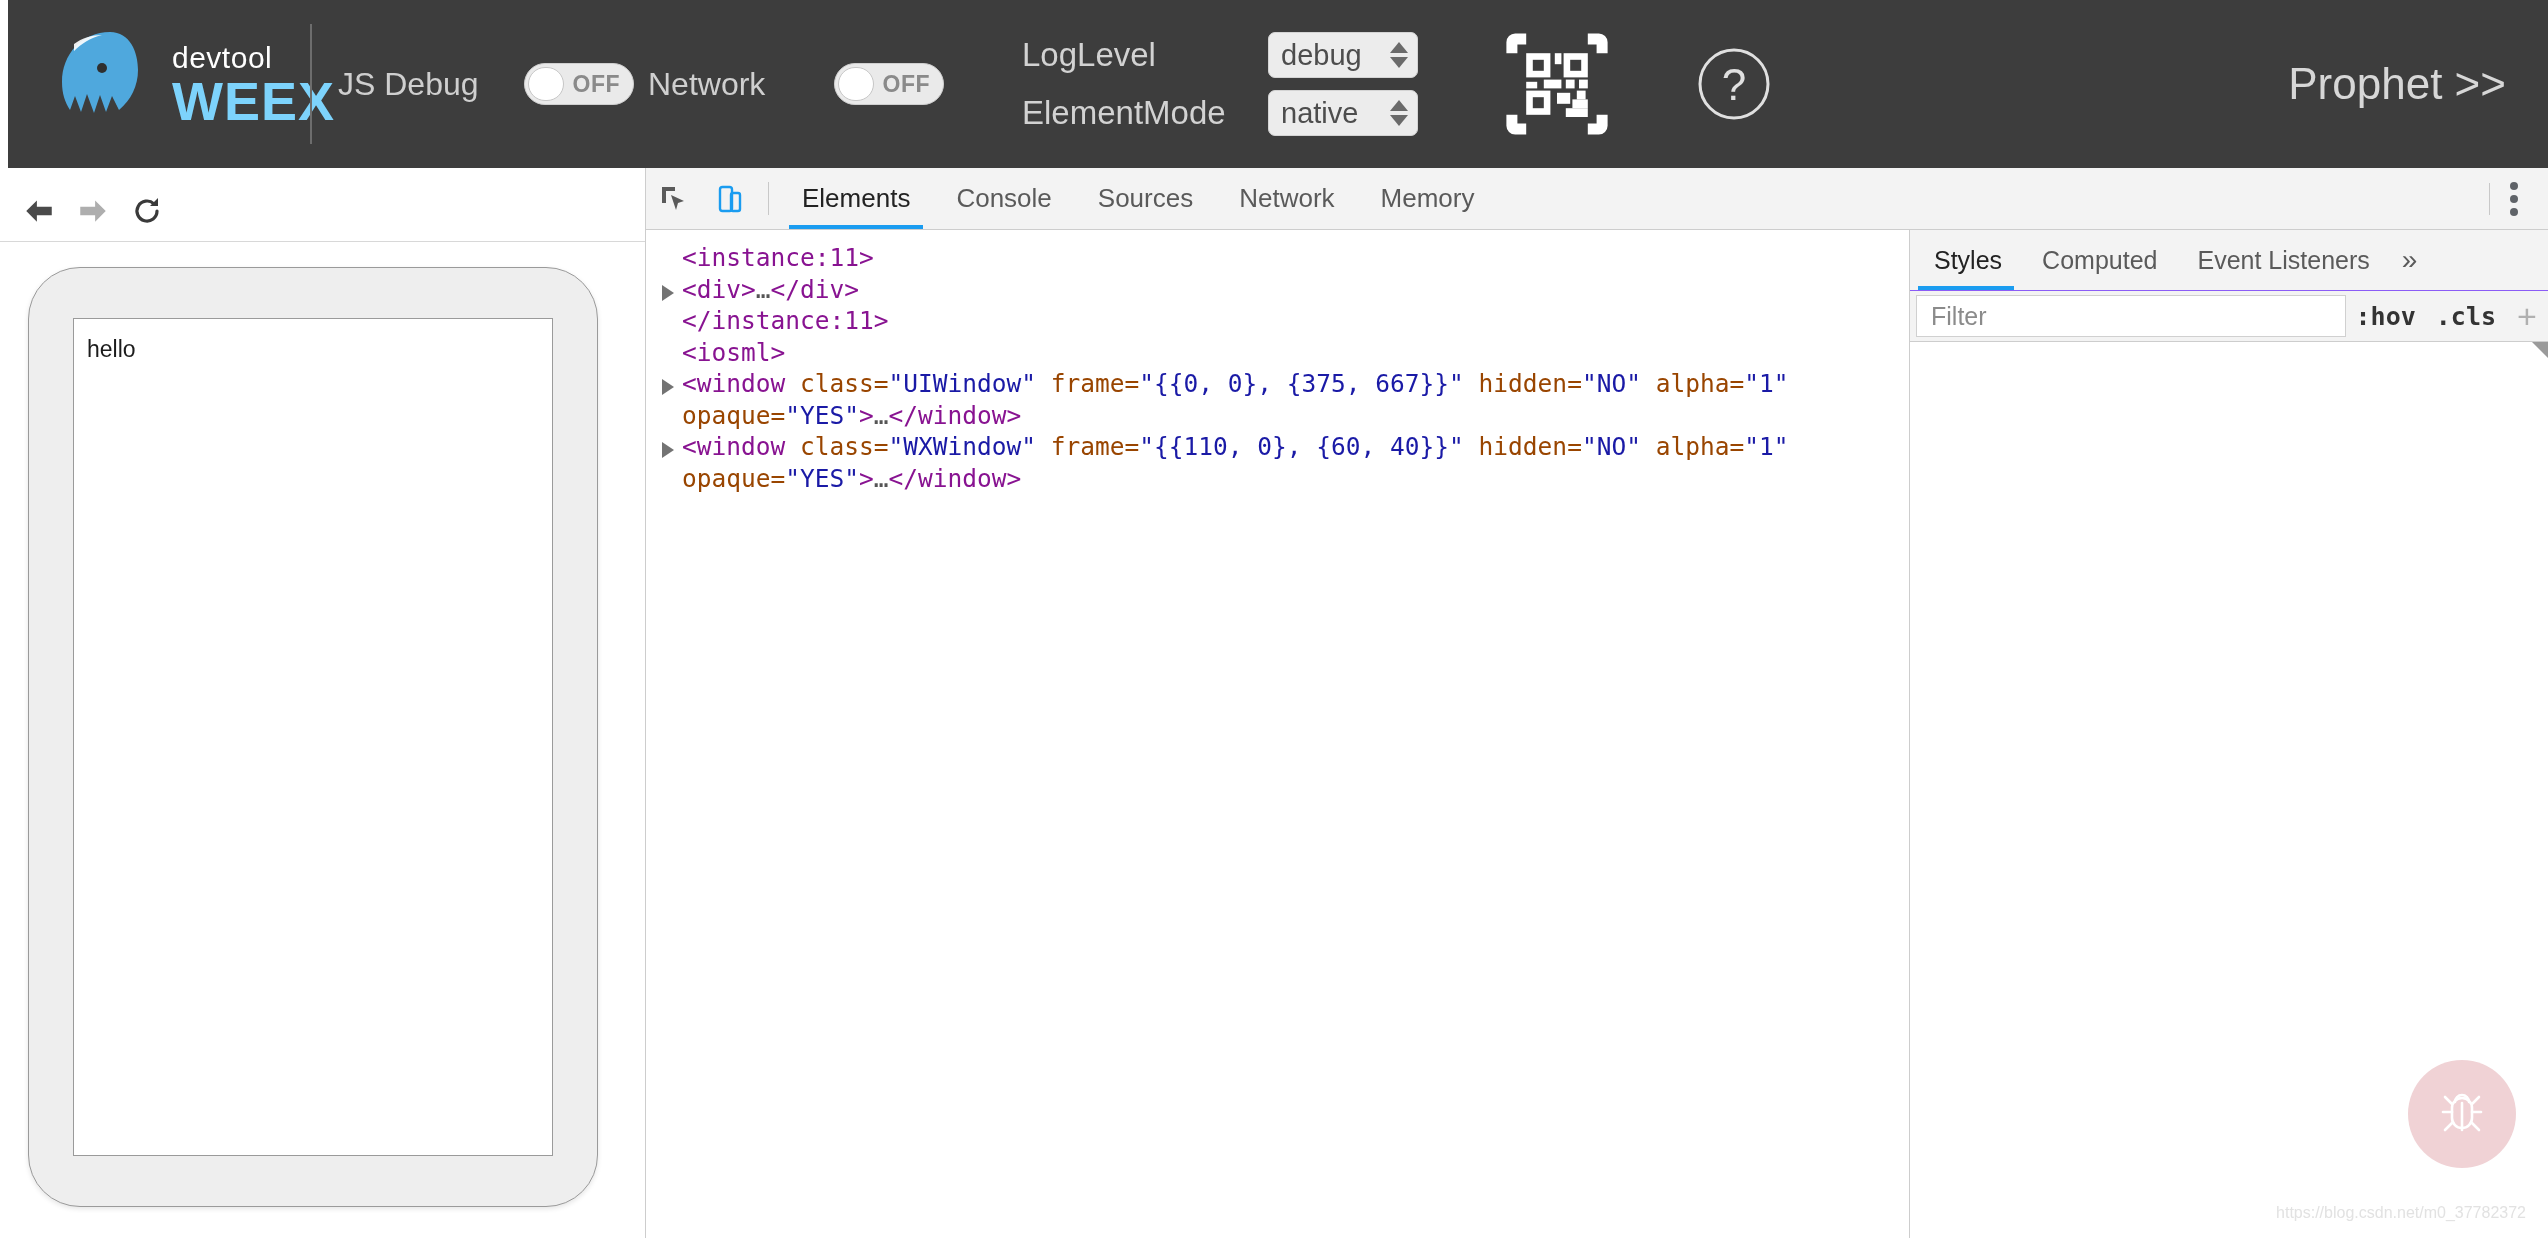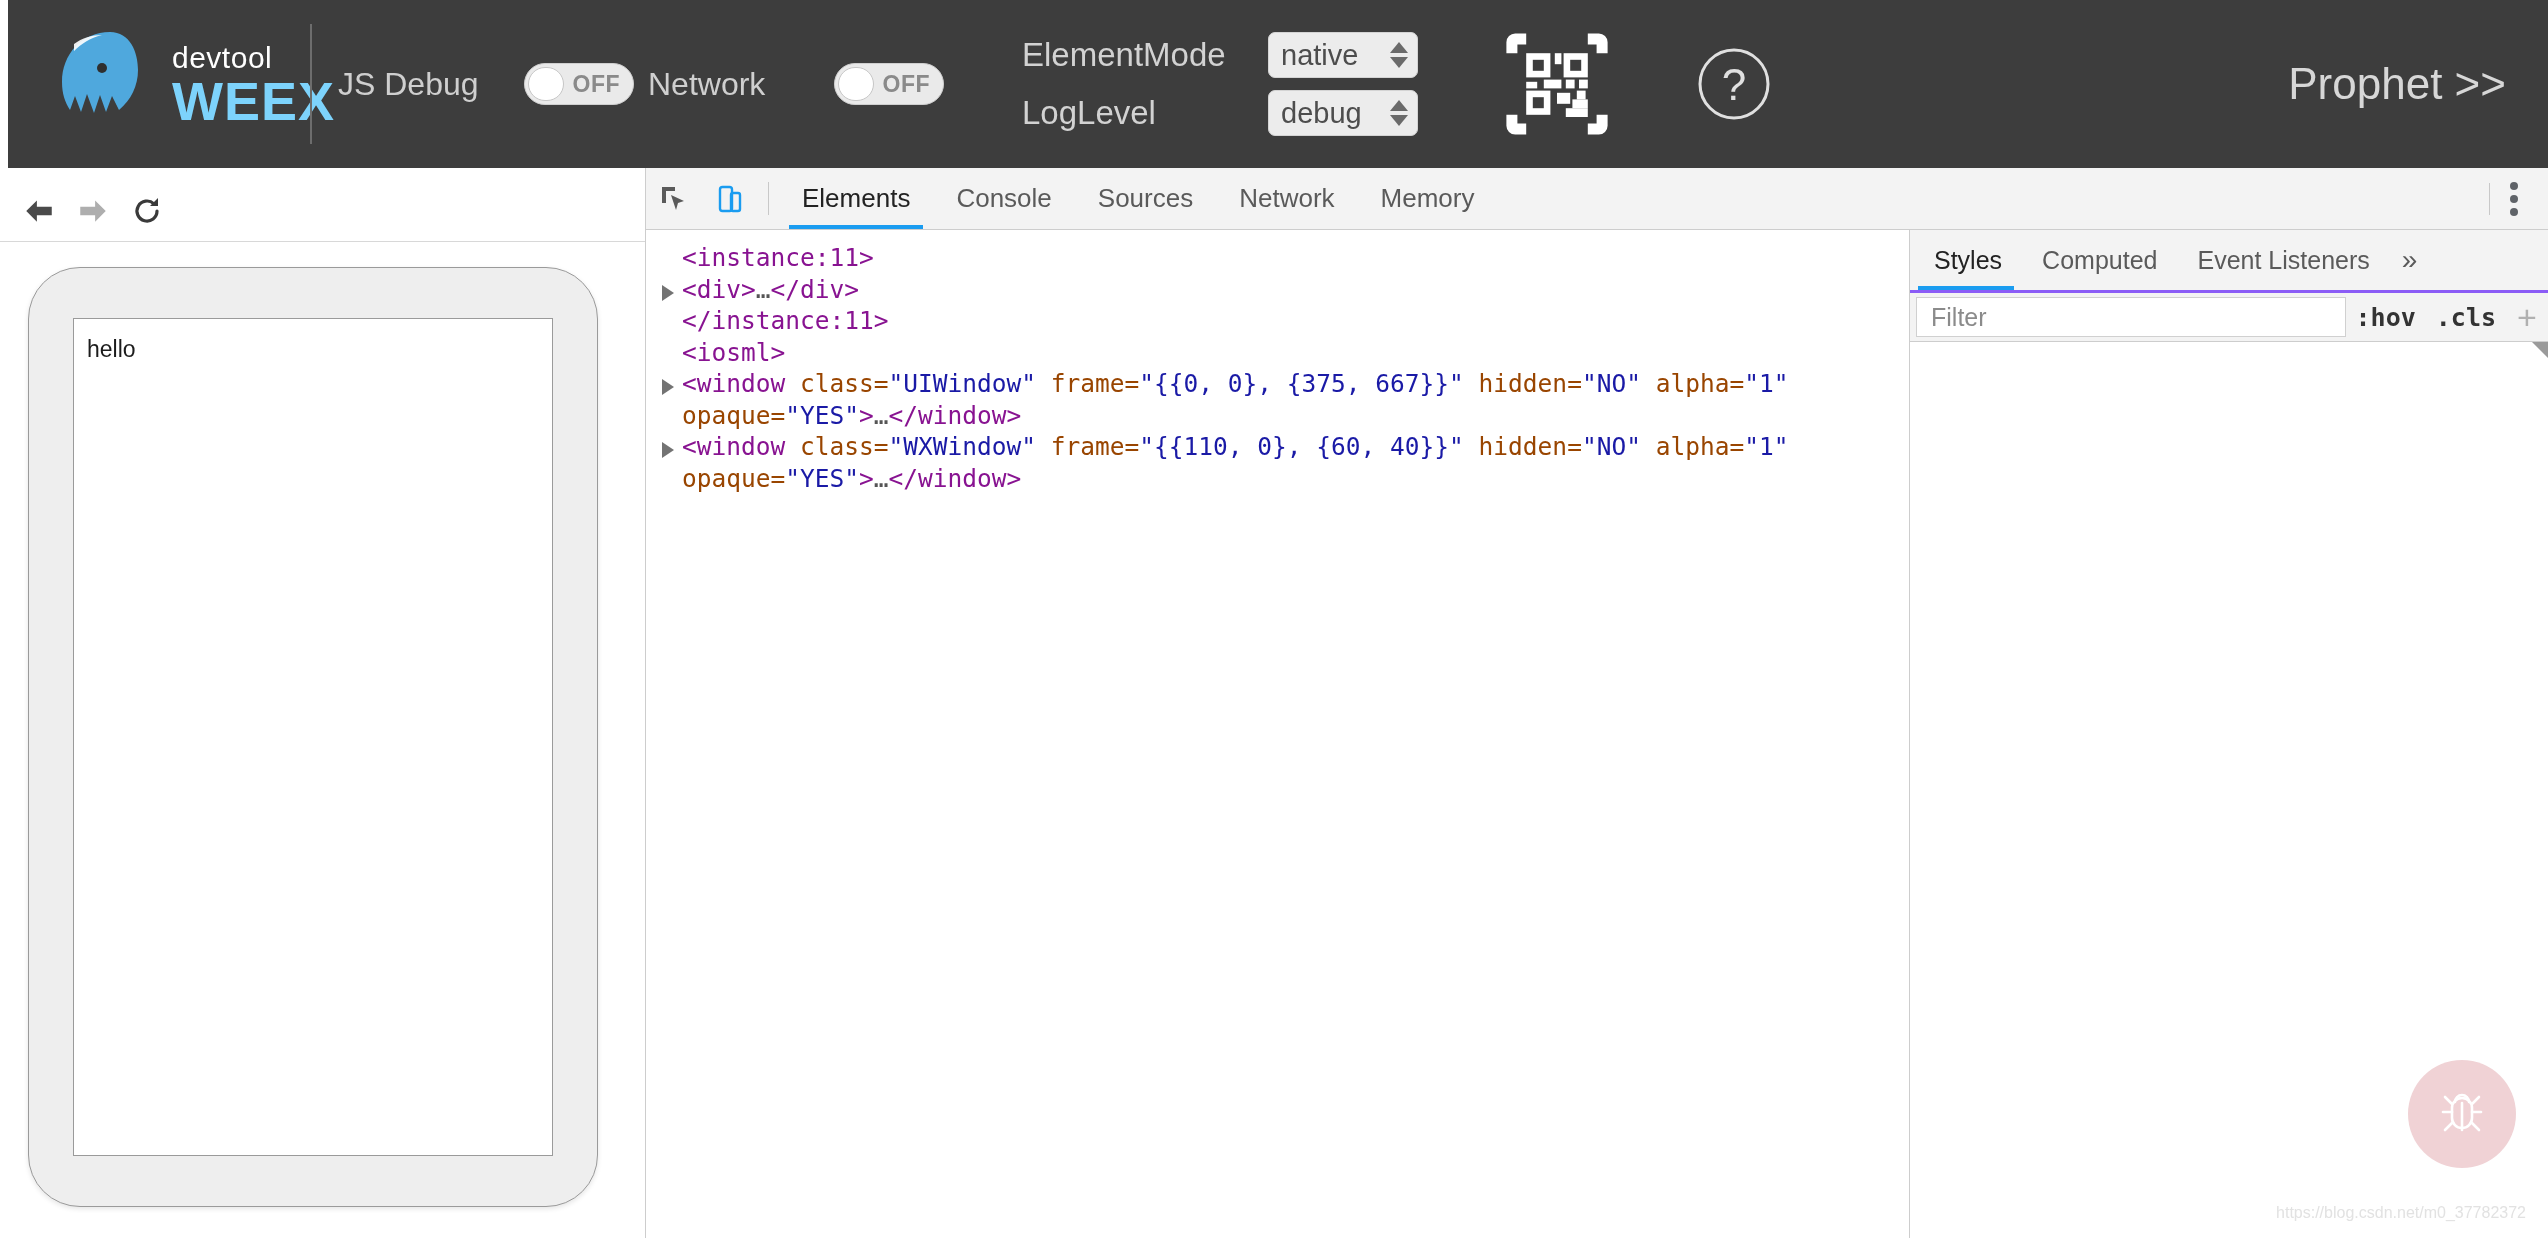--- a/index.html
+++ b/index.html
@@ -219,21 +219,21 @@
   }
   .st-tab:first-child { padding-left: 24px; }
   .st-tab.active { color: #222222; }
   .st-tab.active::after {
     content: ""; position: absolute; left: 8px; right: 8px; bottom: 0;
     height: 4px; background: #1a9cf0;
   }
   .st-more { font-size: 28px; color: #5a5a5a; padding: 0 12px; display:flex; align-items:center;}
   .styles-filterbar {
     height: 52px; background: #f3f3f3;
-    border-top: 3px solid #8b5cf6; border-bottom: 1px solid #cdcdcd;
+    border-top: 1px solid #8b5cf6; border-bottom: 1px solid #cdcdcd;
     display: flex; align-items: stretch; padding: 4px 0 4px 0;
   }
   .filter-input {
     flex: 1; margin-left: 6px;
     background: #ffffff; border: 1px solid #d0d0d0;
     display: flex; align-items: center; padding-left: 14px;
     font-size: 25px; color: #8b8b8b;
   }
   .hov-btn, .cls-btn {
     display: flex; align-items: center; padding: 0 10px;
@@ -298,33 +298,33 @@
       <span class="switch-label">Network</span>
       <span class="toggle">
         <span class="toggle-knob"></span>
         <span class="toggle-text">OFF</span>
       </span>
     </div>
   </div>
 
   <div class="select-group">
     <div class="select-row">
-      <span class="select-label">ElementMode</span>
+      <span class="select-label">LogLevel</span>
       <span class="select-box">
-        <span class="select-value">native</span>
+        <span class="select-value">debug</span>
         <span class="spin">
           <span class="spin-up"></span>
             <span class="spin-dn"></span>
         </span>
       </span>
     </div>
     <div class="select-row">
-      <span class="select-label">LogLevel</span>
+      <span class="select-label">ElementMode</span>
       <span class="select-box">
-        <span class="select-value">debug</span>
+        <span class="select-value">native</span>
         <span class="spin">
           <span class="spin-up"></span>
             <span class="spin-dn"></span>
         </span>
       </span>
     </div>
   </div>
 
   <span class="qr-btn">
     <svg viewBox="0 0 100 100" width="110" height="110" aria-hidden="true">

